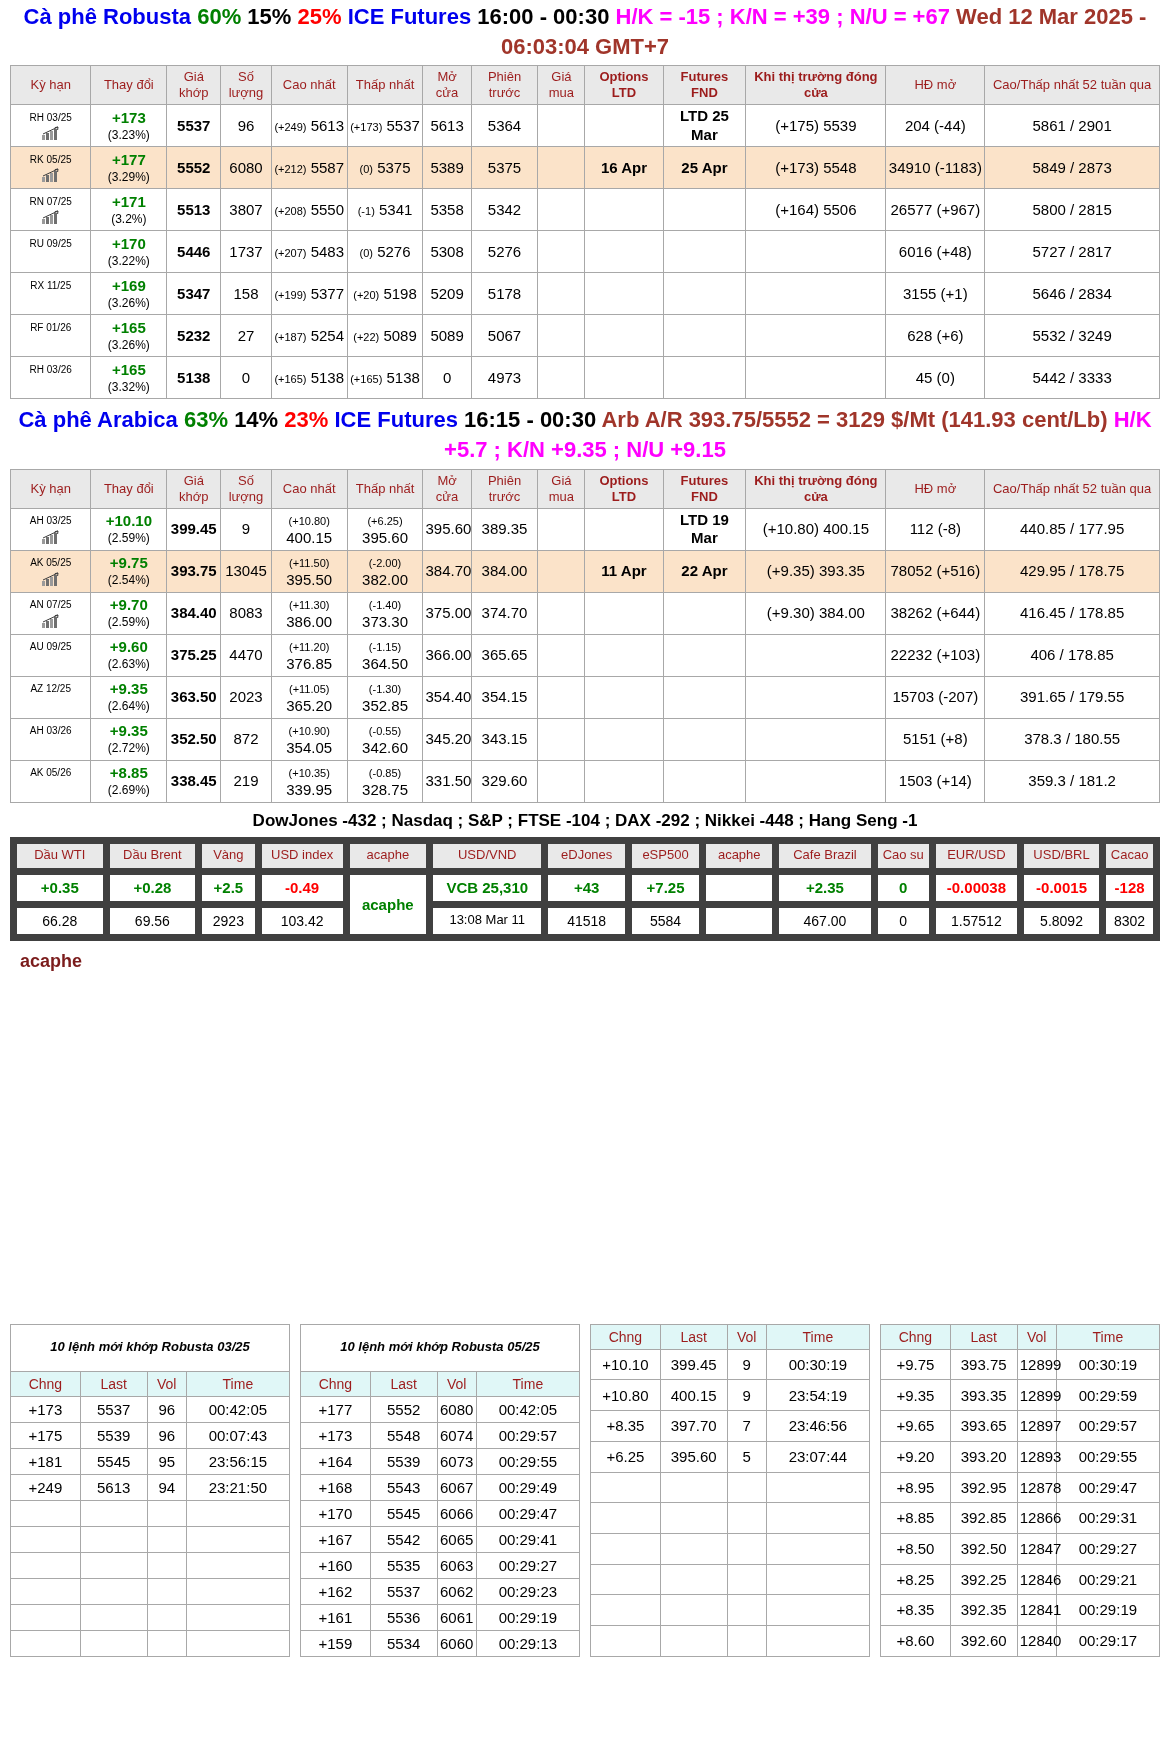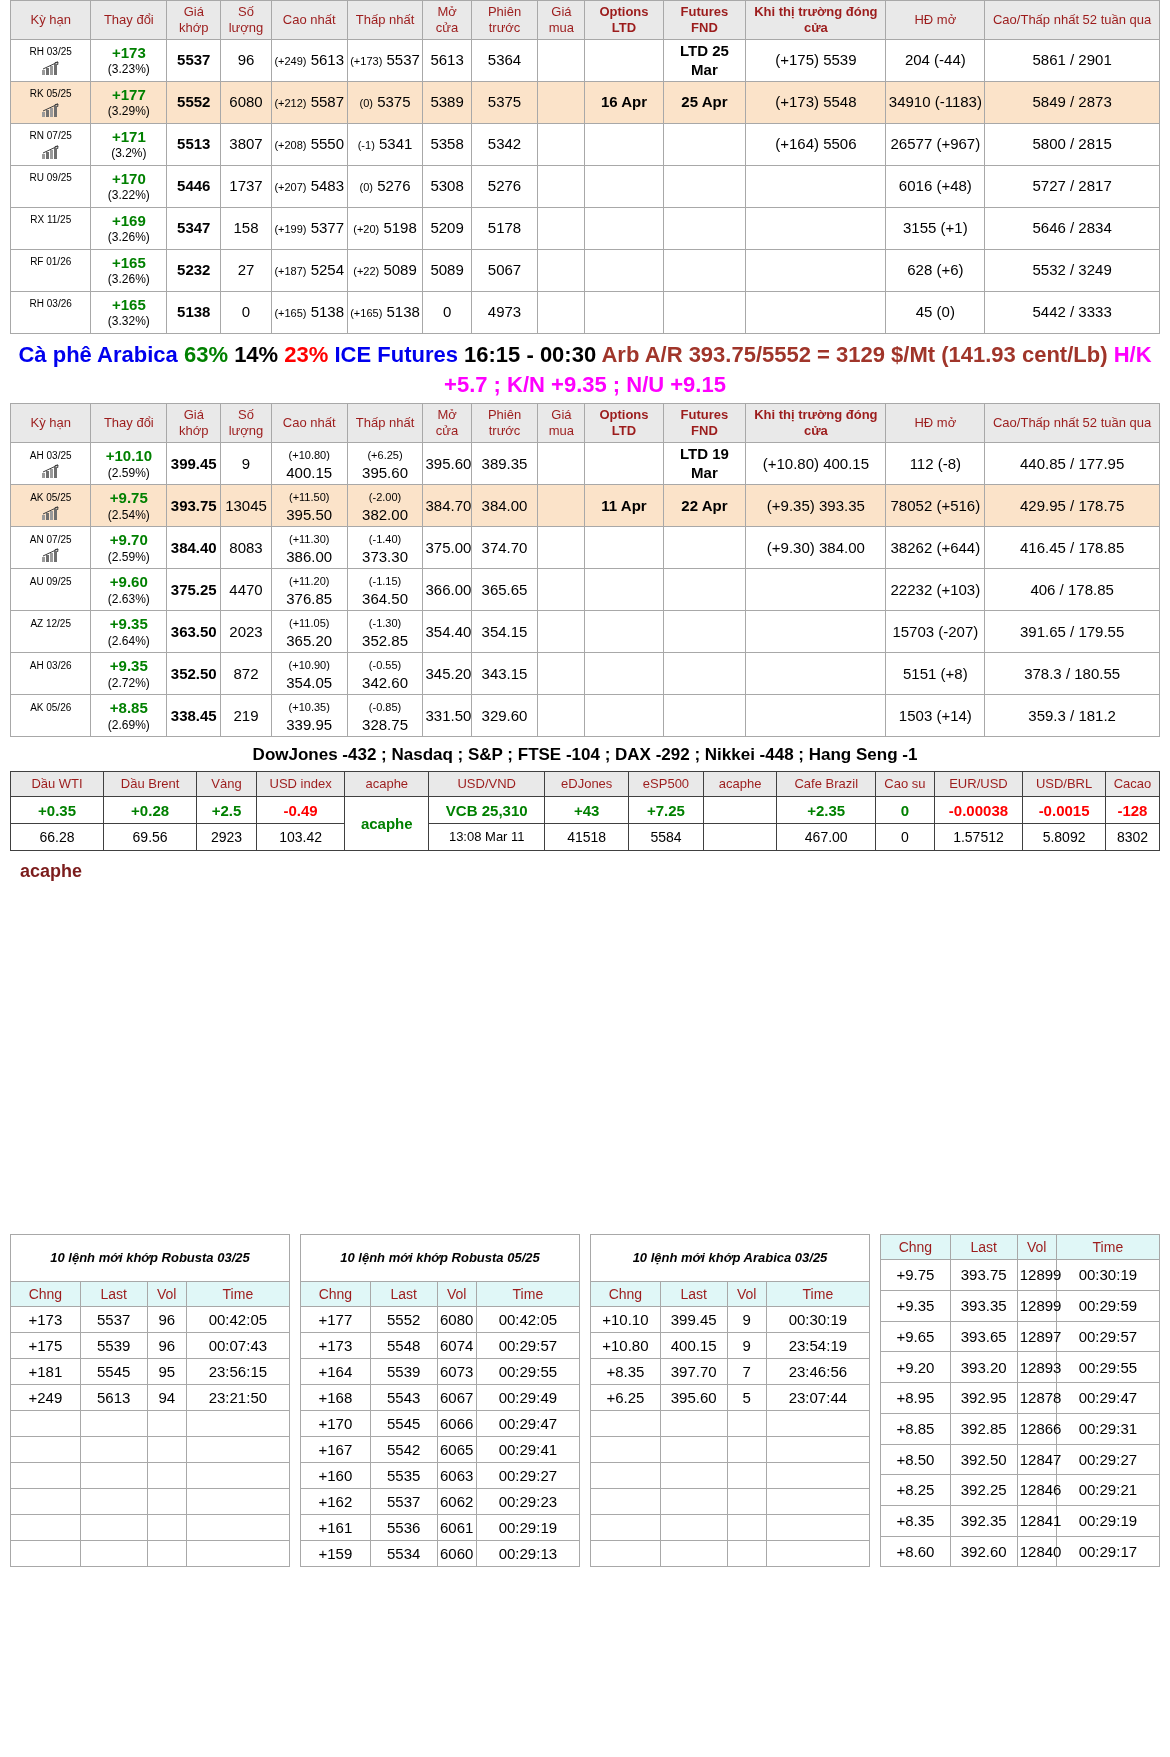--- a/index.html
+++ b/index.html
@@ -25,21 +25,21 @@
   .pct{font-size:12px;color:#000;}
   .boldnum{font-weight:bold;}
   .mini{font-size:11px;}
   .boldcell{font-weight:bold;}
   .icon-wrap{display:inline-block;margin-top:1px;line-height:0;}
   
   .dowline{width:1150px;margin:8px 10px 6px 10px;text-align:center;
     font-size:17px;font-weight:bold;}
   
   .strip{width:1150px;margin:0 10px;table-layout:fixed;}
-  .strip td,.strip th{border:1px solid #404040;text-align:center;vertical-align:middle;
+  .strip td,.strip th{border:7px solid #404040;text-align:center;vertical-align:middle;
     padding:1px 2px;line-height:1.3;}
   .strip th{background:#e9e9e9;color:#9c1c1c;font-weight:normal;font-size:13px;height:22px;}
   .strip .topval{font-size:15px;font-weight:bold;height:24px;}
   .strip .botval{font-size:14px;color:#000;height:24px;font-weight:normal;text-align:center;}
   .strip .smalldate{font-size:13px;}
   .strip .merged{color:#008000;font-weight:bold;font-size:15px;}
   
   .acaphe-label{margin:10px 0 0 20px;font-size:18px;font-weight:bold;color:#7b1c1c;}
   .spacer{height:352px;}
   
@@ -49,20 +49,30 @@
     padding:1px 2px;font-size:15px;line-height:1.3;}
   .trade .title{font-weight:bold;font-style:italic;font-size:13px;height:44px;color:#000;}
   .trade th.sub{background:#e0f7f7;color:#9c1c1c;font-weight:normal;font-size:14px;height:22px;}
   .trade tr.trow{height:26px;}
 </style>
 </head>
 <body>
 
 <div class="page">
 
+  <div class="bigheader">
+    <span class="t-blue">Cà phê Robusta</span>
+    <span class="t-green">60%</span>
+    <span class="t-black">15%</span>
+    <span class="t-red">25%</span>
+    <span class="t-blue">ICE Futures</span>
+    <span class="t-black">16:00 - 00:30</span>
+    <span class="t-magenta">H/K = -15 ; K/N = +39 ; N/U = +67</span>
+    <span class="t-brown">Wed 12 Mar 2025 - 06:03:04 GMT+7</span>
+  </div>
 
   <table class="fut">
     <colgroup>
       <col style="width:7.0%">
         <col style="width:6.6%">
         <col style="width:4.7%">
         <col style="width:4.4%">
       <col style="width:6.6%">
         <col style="width:6.6%">
         <col style="width:4.2%">
@@ -830,23 +840,20 @@
 
     <table class="trade">
       <colgroup>
           <col style="width:25%">
           <col style="width:24%">
           <col style="width:14%">
           <col style="width:37%">
         </colgroup>
       <thead>
         <tr>
-            <th class="title" colspan="4">10 lệnh mới khớp Arabica 03/25</th>
-          </tr>
-        <tr>
           <th class="sub">Chng</th>
           <th class="sub">Last</th>
           <th class="sub">Vol</th>
           <th class="sub">Time</th>
         </tr>
       </thead>
       <tbody>
 
           <tr class="trow">
             <td>+10.10</td>

